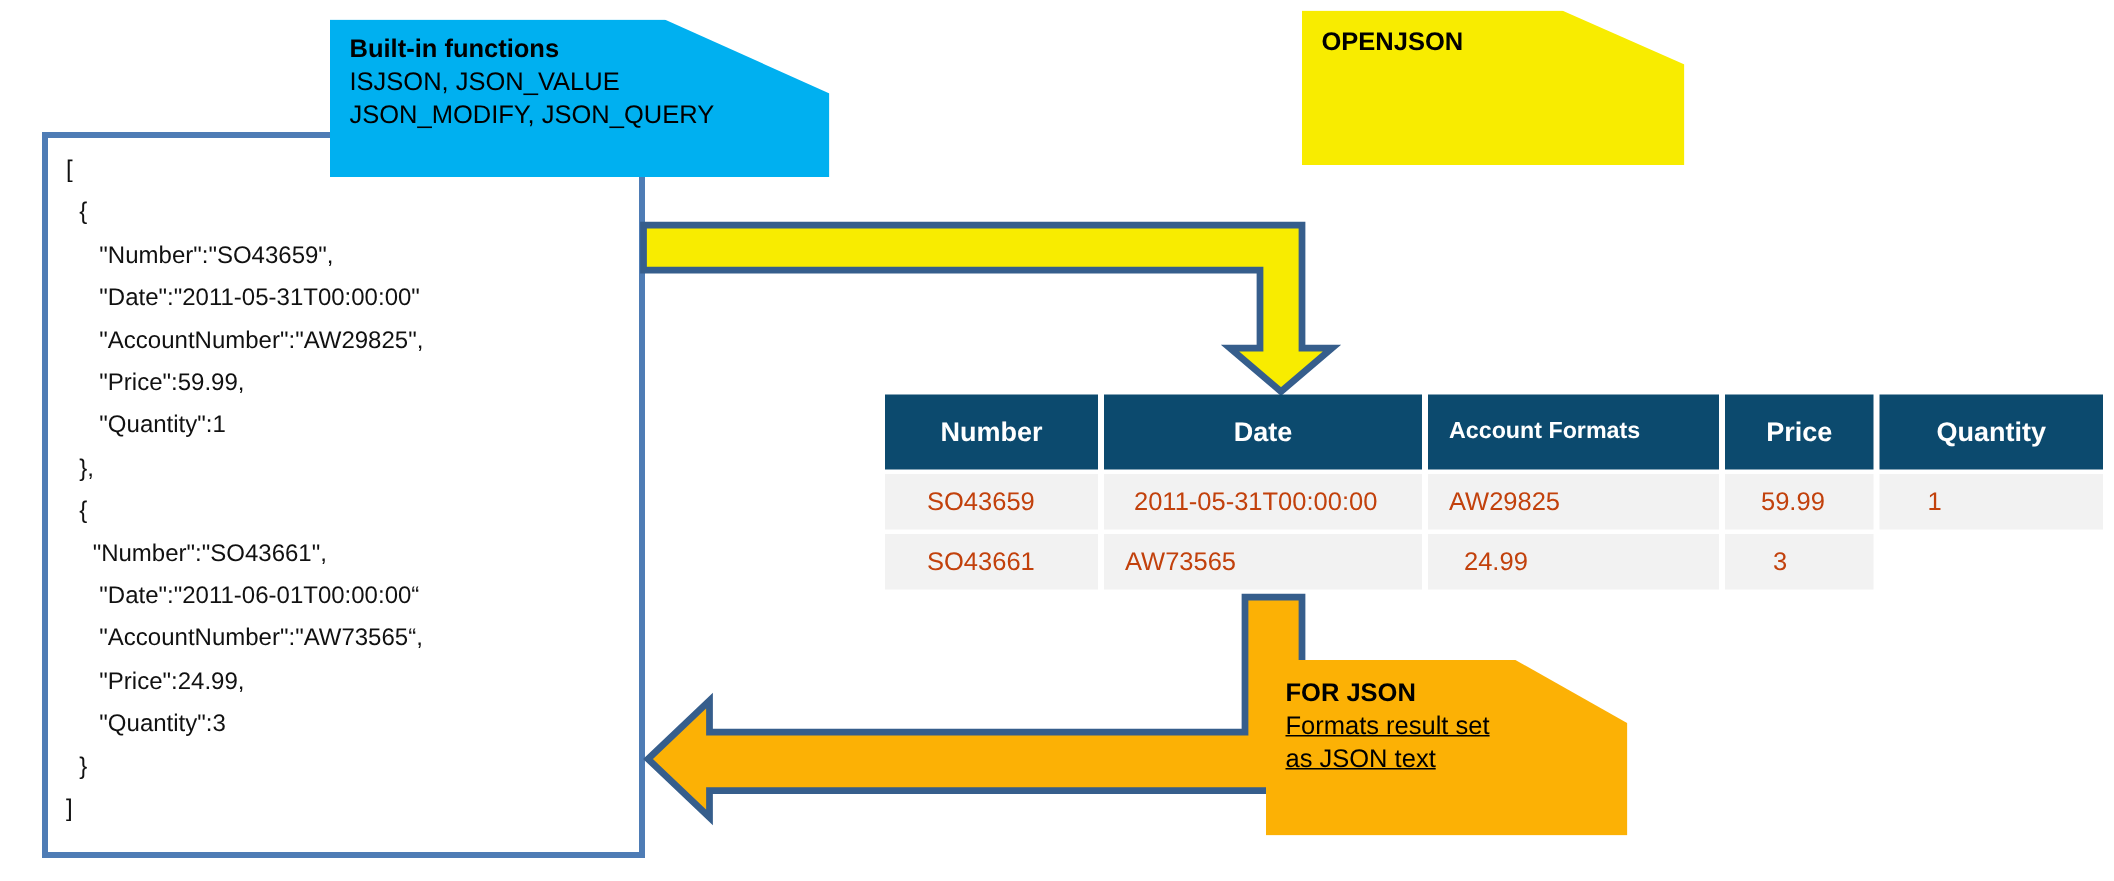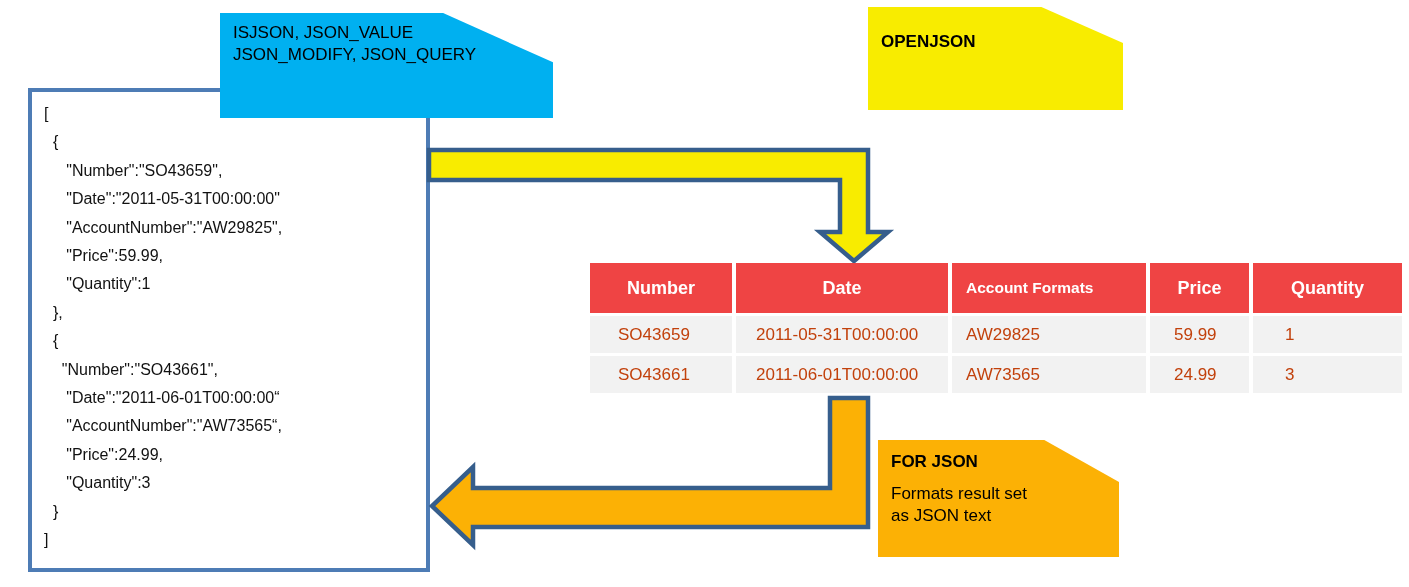--- a/index.html
+++ b/index.html
@@ -28,38 +28,38 @@
   .callout .title{font-weight:bold;font-size:17px;line-height:22px;}
   .callout .line,.callout .body{font-size:17px;line-height:22px;}
   .callout-cyan{
     left:220px;top:13px;width:333px;height:105px;background:#00B0F0;
     clip-path:polygon(0 0,67% 0,100% 47%,100% 100%,0 100%);
     padding:9px 10px 0 13px;
   }
   .callout-yellow{
     left:868px;top:7px;width:255px;height:103px;background:#F8EC00;
     clip-path:polygon(0 0,68% 0,100% 35%,100% 100%,0 100%);
-    padding:24px 10px 0 13px;
+    padding:10px 10px 0 13px;
   }
   .callout-yellow .body{margin-top:10px;}
   .callout-orange{
-    left:878px;top:440px;width:241px;height:117px;background:#FCB105;
+    left:844px;top:440px;width:241px;height:117px;background:#FCB105;
     clip-path:polygon(0 0,69% 0,100% 36%,100% 100%,0 100%);
     padding:11px 10px 0 13px;
   }
-  .callout-orange .body{margin-top:10px;white-space:pre-line;}
+  .callout-orange .body{margin-top:0;white-space:pre-line;text-decoration:underline;}
 
   
   .data-table{
     position:absolute;left:590px;top:263px;width:812px;z-index:2;
     display:grid;grid-template-columns:142px 212px 194px 99px 1fr;
     grid-auto-rows:auto;gap:3px 4px;
   }
   .hcell{
-    background:#ef4444;color:#ffffff;font-weight:bold;font-size:18px;
+    background:#0c4a6e;color:#ffffff;font-weight:bold;font-size:18px;
     height:50px;display:flex;align-items:center;justify-content:center;
   }
   .hcell.left{justify-content:flex-start;padding-left:14px;font-size:15.5px;}
   .cell{
     background:#F2F2F2;color:#c2410c;font-size:17px;height:37px;
     display:flex;align-items:center;
   }
   .cell.c1{padding-left:28px;}
   .cell.c2{padding-left:20px;}
   .cell.c3{padding-left:14px;}
@@ -89,20 +89,21 @@
   }
 ]</pre>
   </div>
 
   <svg class="arrows" width="1409" height="587" viewBox="0 0 1409 587">
     <polygon points="429,150 868,150 868,232 888,232 854,261 820,232 840,232 840,180 429,180" fill="#F8EC00"></polygon>
     <polygon points="830,398 868,398 868,527 473,527 473,545 432,506 473,467 473,488 830,488" fill="#FCB105"></polygon>
   </svg>
 
   <div class="callout callout-cyan">
+    <div class="title">Built-in functions</div>
     <div class="line">ISJSON, JSON_VALUE</div>
     <div class="line">JSON_MODIFY, JSON_QUERY</div>
   </div>
 
   <div class="callout callout-yellow">
     <div class="title">OPENJSON</div>
   </div>
 
   <div class="callout callout-orange">
     <div class="title">FOR JSON</div>
@@ -117,19 +118,18 @@
     <div class="hcell">Price</div>
     <div class="hcell">Quantity</div>
 
     <div class="cell c1">SO43659</div>
     <div class="cell c2">2011-05-31T00:00:00</div>
     <div class="cell c3">AW29825</div>
     <div class="cell c4">59.99</div>
     <div class="cell c5">1</div>
 
     <div class="cell c1">SO43661</div>
-    <div class="cell c2">2011-06-01T00:00:00</div>
     <div class="cell c3">AW73565</div>
     <div class="cell c4">24.99</div>
     <div class="cell c5">3</div>
   </div>
 
 </div>
 
 </body></html>

